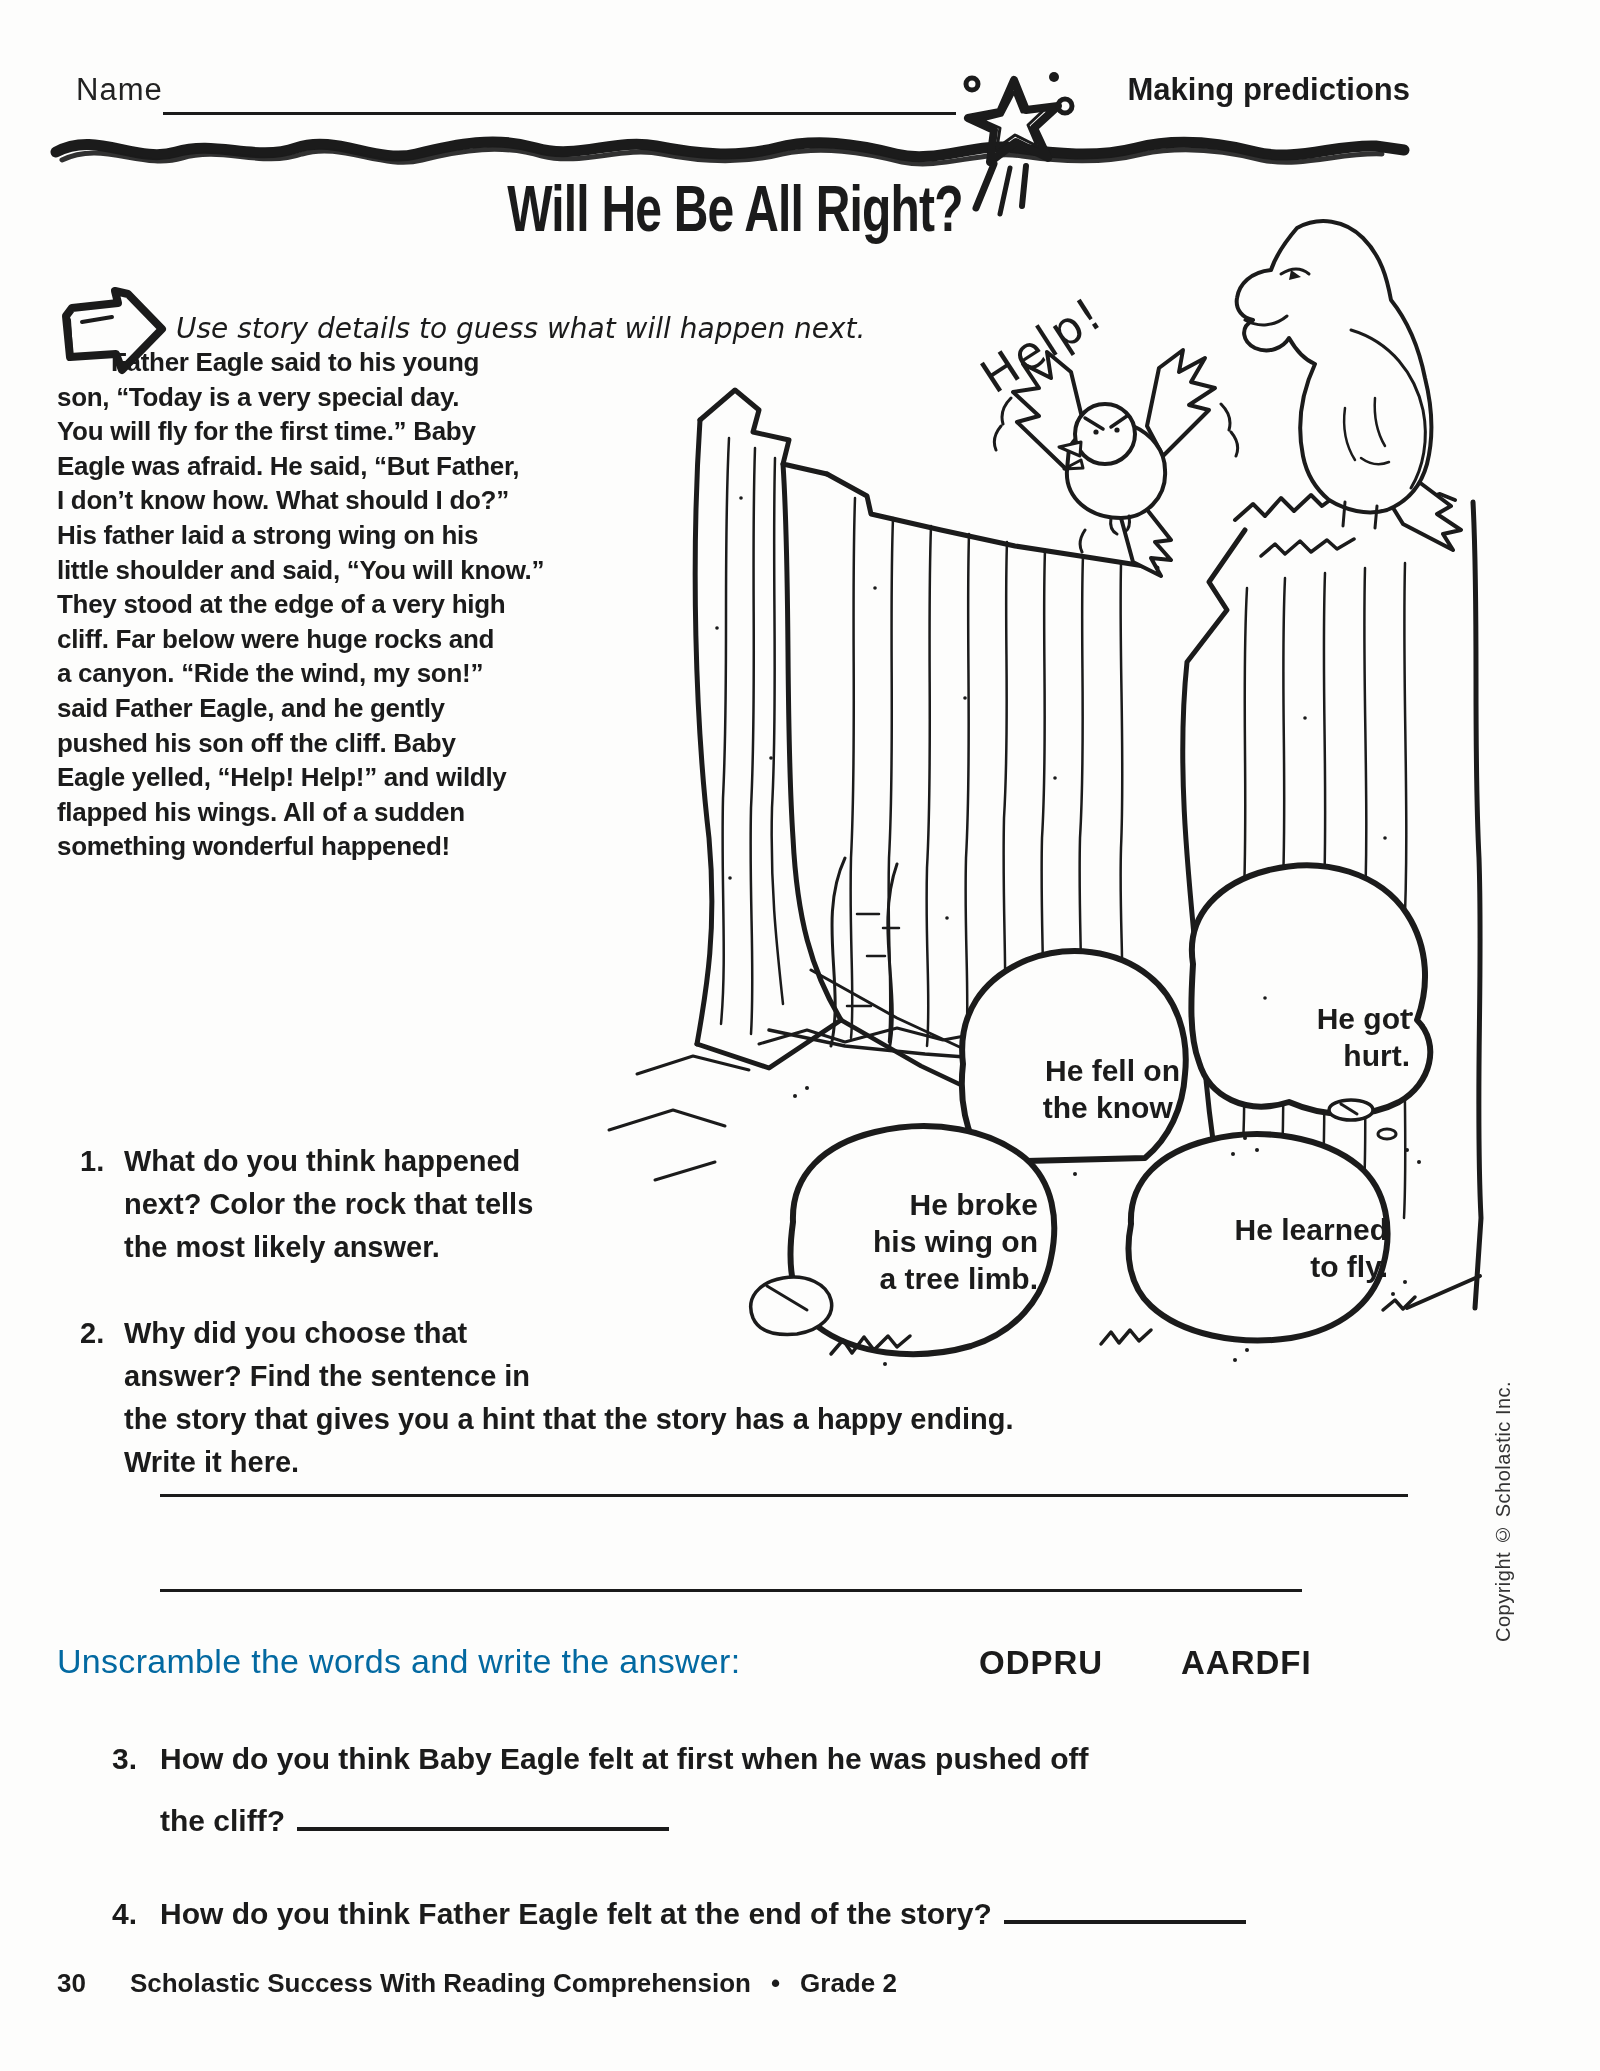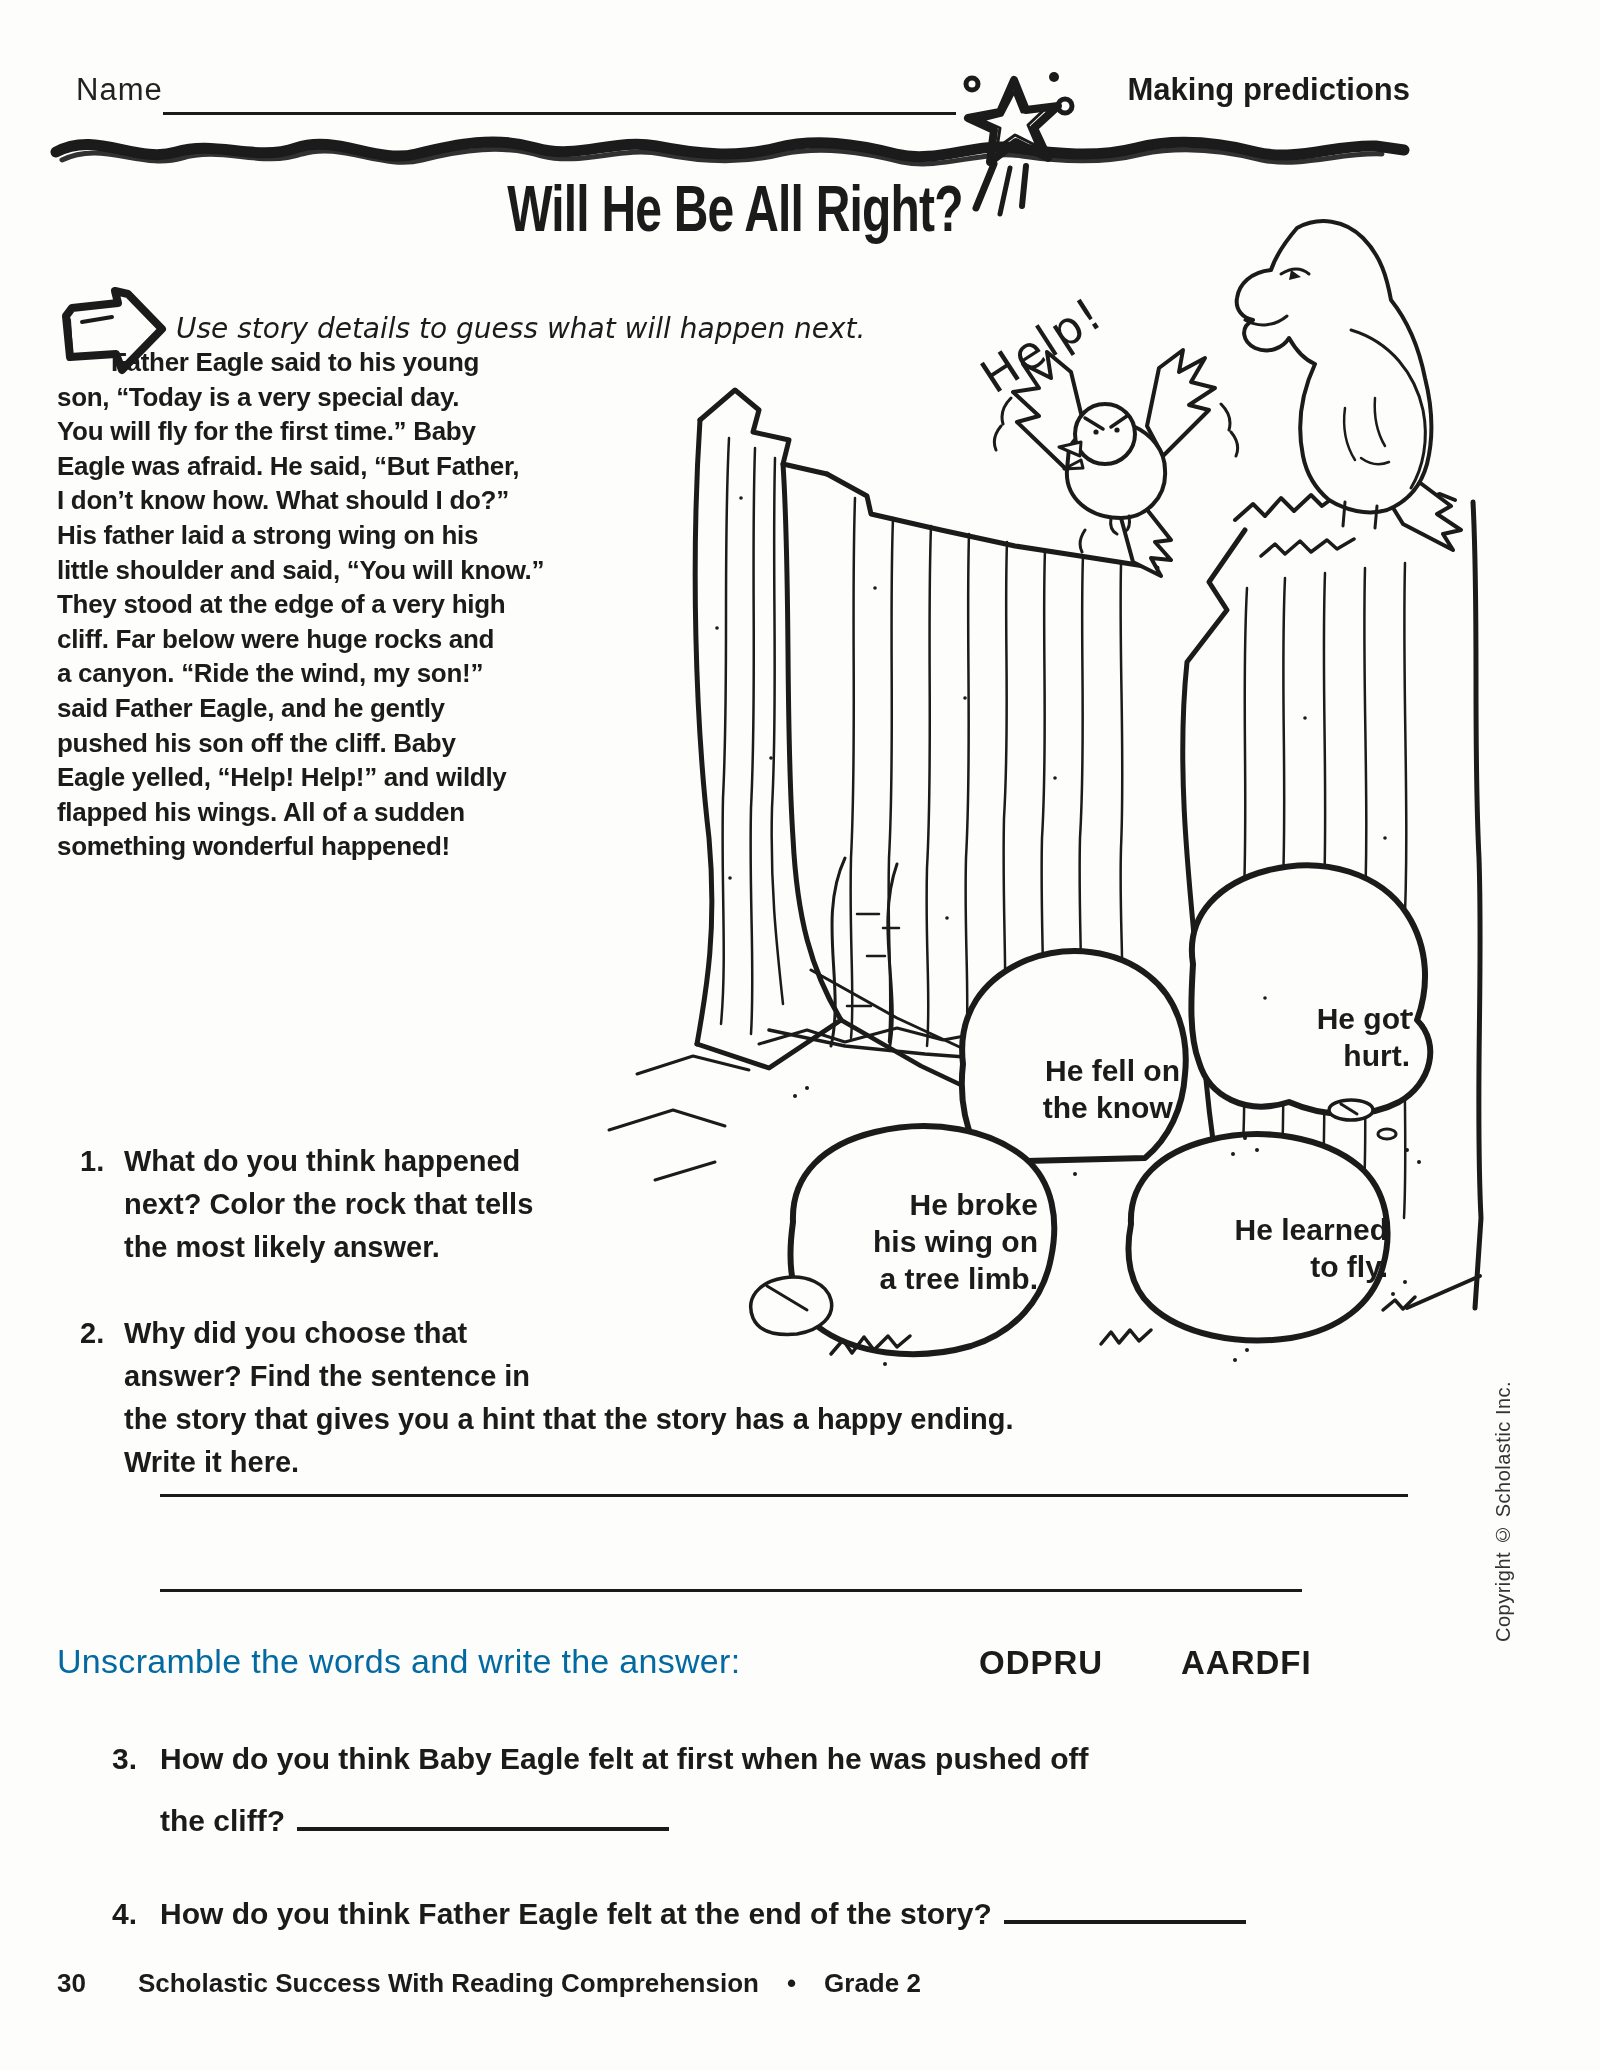--- a/index.html
+++ b/index.html
@@ -19,21 +19,21 @@
   .q-text{font-weight:700;font-size:29px;line-height:43px;white-space:pre-line;}
   .q1{left:80px;top:1140px;}  .q1 .q-text{width:520px;}
   .q2{left:80px;top:1312px;}  .q2 .q-text{width:1300px;}
   .q34 .q-num{font-size:30px;line-height:62px;width:48px;}
   .q34 .q-text{font-size:30px;line-height:62px;width:1300px;white-space:normal;}
   .q3{left:112px;top:1728px;} .q4{left:112px;top:1883px;}
   .ans-line{height:0;border-bottom:3px solid #1b1b1b;}
   .blank{display:inline-block;height:30px;border-bottom:4px solid #1b1b1b;margin-left:12px;vertical-align:baseline;}
   .unscr-prompt{left:57px;top:1642px;font-size:34px;font-weight:400;letter-spacing:.3px;color:#0369a1;}
   .unscr-word{top:1644px;font-size:33px;font-weight:700;letter-spacing:1px;margin-left:21px;}
-  .footer{left:57px;top:1968px;display:flex;gap:28px;font-size:26px;font-weight:700;align-items:baseline;}
+  .footer{left:57px;top:1968px;display:flex;gap:20px;font-size:26px;font-weight:700;align-items:baseline;}
   .copyright{left:1492px;top:1152px;height:490px;writing-mode:vertical-rl;transform:rotate(180deg);
              font-size:20px;color:#333;letter-spacing:.5px;}
   .rock-label{text-align:right;font-weight:700;font-size:30px;line-height:37px;white-space:pre-line;z-index:5;}
   .help-text{left:975px;top:318px;font-size:46px;font-family:"DejaVu Sans",sans-serif;
              transform:rotate(-33deg);letter-spacing:2px;z-index:4;}
   svg{overflow:visible;}
 </style>
 </head>
 <body>
 

